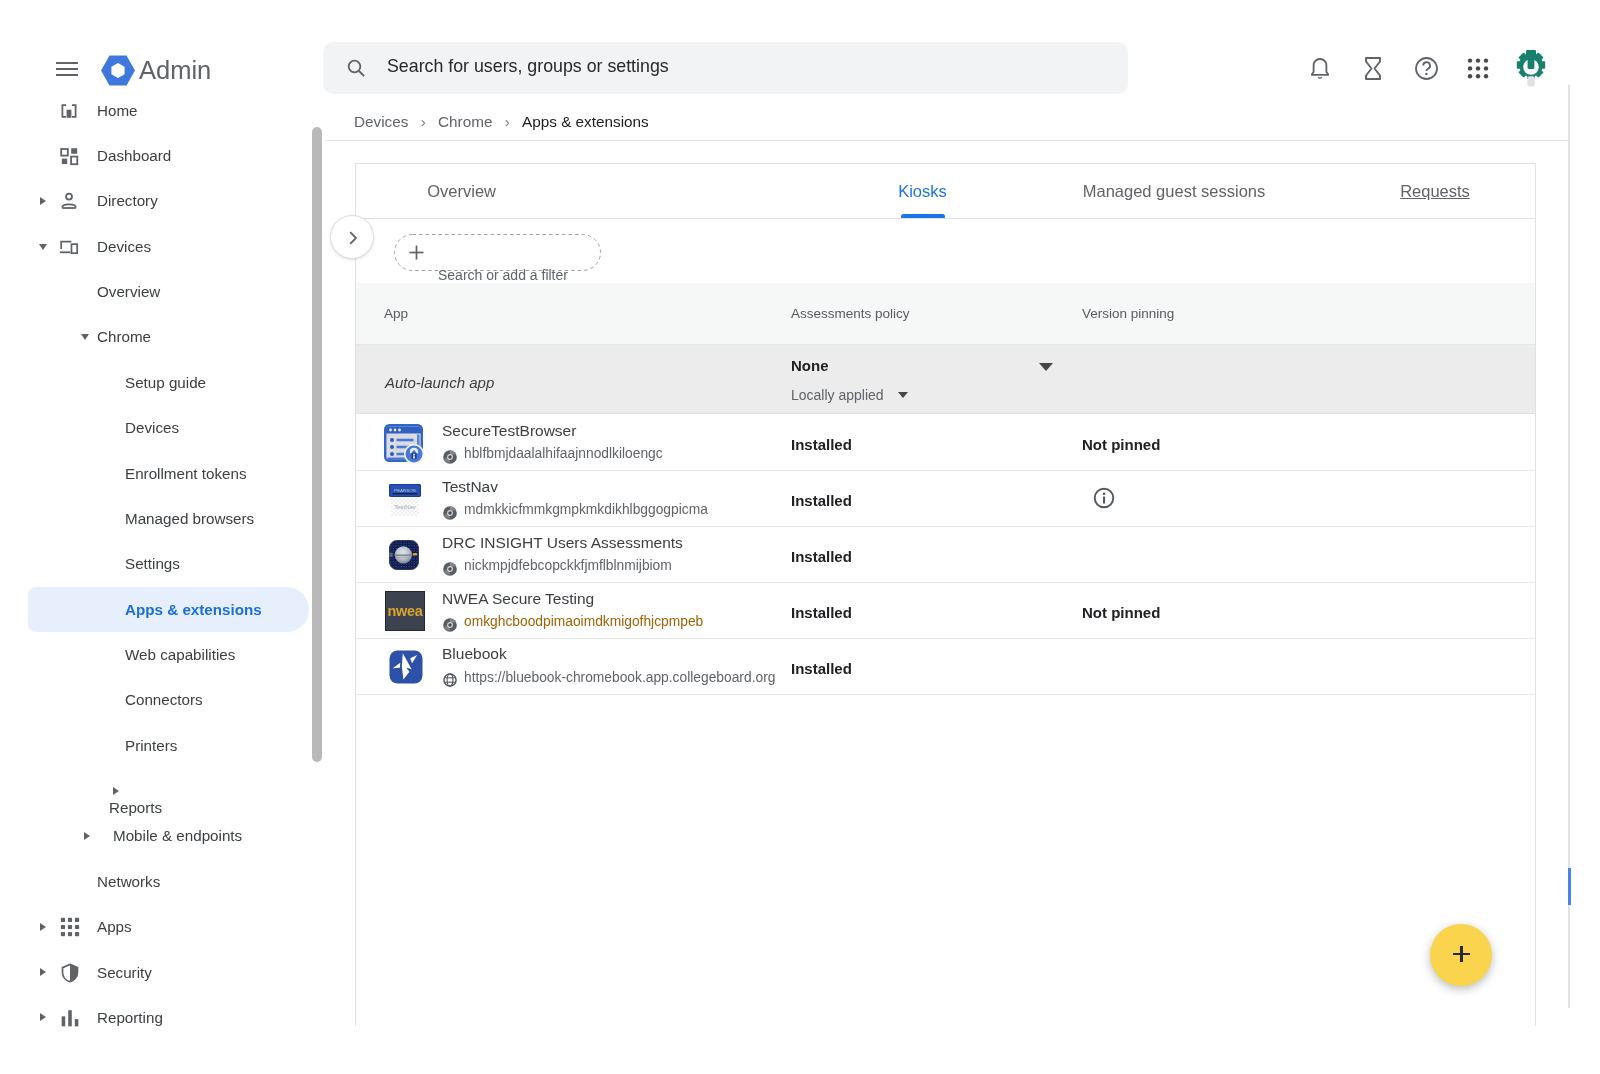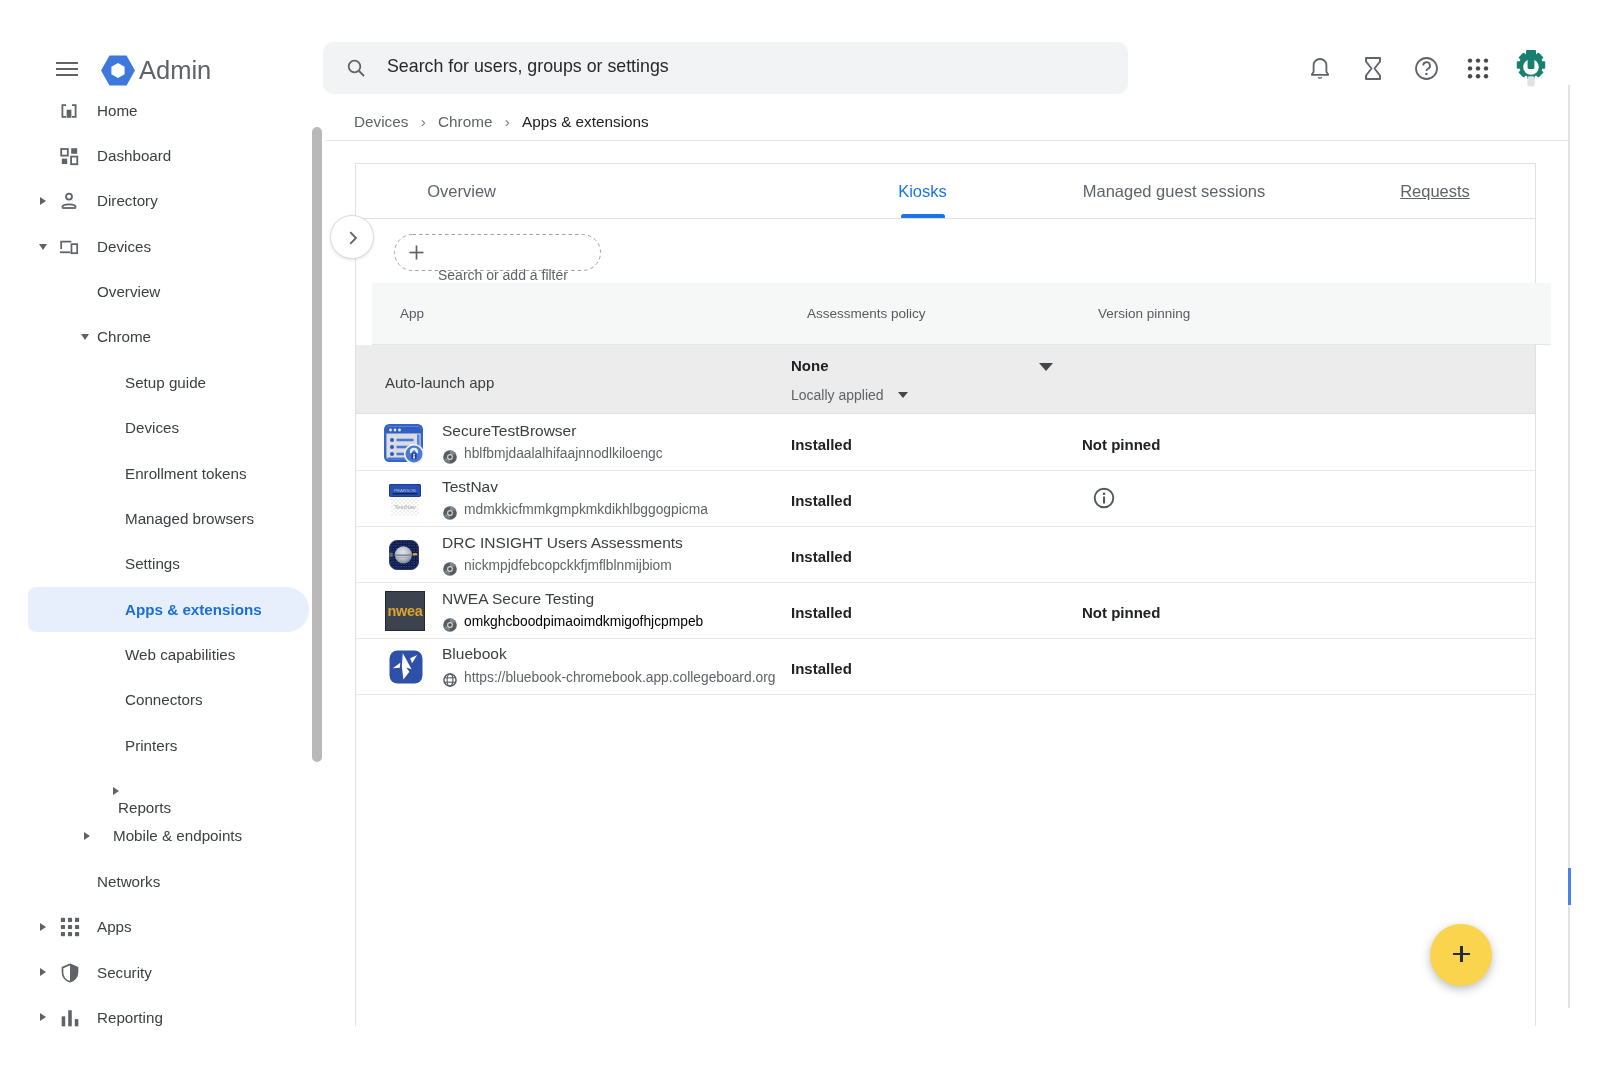--- a/index.html
+++ b/index.html
@@ -159,21 +159,21 @@
       <div class="nav-text" style="left:125px;">Web capabilities</div>
     </div>
 <div class="nav-item" style="top:677.3px;">
       <div class="nav-text" style="left:125px;">Connectors</div>
     </div>
 <div class="nav-item" style="top:722.7px;">
       <div class="nav-text" style="left:125px;">Printers</div>
     </div>
 <div class="nav-item" style="top:768.1px;">
       <div class="arr-r" style="left:113px;"></div>
-      <div class="nav-text" style="left:118px;margin-top:16px;">Reports</div>
+      <div class="nav-text" style="left:109px;margin-top:16px;">Reports</div>
     </div>
 <div class="nav-item" style="top:813.4px;">
       <div class="arr-r" style="left:84px;"></div>
       <div class="nav-text" style="left:113px;">Mobile &amp; endpoints</div>
     </div>
 <div class="nav-item" style="top:858.8px;">
       <div class="nav-text" style="left:97px;">Networks</div>
     </div>
 <div class="nav-item" style="top:904.2px;">
       <div class="arr-r" style="left:40px;"></div>
@@ -226,27 +226,27 @@
 <div class="abs" style="left:38px; top:70px; width:207px; height:37px;">
 <svg class="abs" style="left:0; top:0;" width="207" height="37" viewBox="0 0 207 37">
         <rect x="0.5" y="0.5" width="206" height="36" rx="18" fill="none" stroke="#9aa0a6" stroke-width="1" stroke-dasharray="3.5 3"></rect>
       </svg>
 <svg class="abs" style="left:15px; top:10.5px;" width="15" height="15" viewBox="0 0 15 15">
 <line x1="7.5" y1="0.5" x2="7.5" y2="14.5" stroke="#5f6368" stroke-width="1.7"></line>
 <line x1="0.5" y1="7.5" x2="14.5" y2="7.5" stroke="#5f6368" stroke-width="1.7"></line>
       </svg>
 <div class="abs" style="left:44px; top:9px; font-size:14px; color:#5f6368;margin-top:24px;">Search or add a filter</div>
 </div>
-<div class="abs" style="left:16px; top:119px; width:100%; height:62px; background:#f6f7f7; border-bottom:1px solid #e6e6e6;">
+<div class="abs" style="left:0; top:119px; width:100%; height:62px; background:#f6f7f7; border-bottom:1px solid #e6e6e6;">
 <div class="abs" style="left:28px; top:23px; font-size:13.5px; color:#565b61;">App</div>
 <div class="abs" style="left:435px; top:23px; font-size:13.5px; color:#565b61;">Assessments policy</div>
 <div class="abs" style="left:726px; top:23px; font-size:13.5px; color:#565b61;">Version pinning</div>
 </div>
 <div class="abs" style="left:0; top:181px; width:100%; height:69px; background:#ececec; border-bottom:1px solid #e0e0e0;">
-<div class="abs" style="left:29px; top:29px; font-size:15px; color:#3c4043;">Auto-launch app</div>
+<div class="abs" style="left:29px; top:29px; font-size:15px; font-style:italic; color:#3c4043;">Auto-launch app</div>
 <div class="abs" style="left:435px; top:12px; font-size:15px; font-weight:bold; color:#202124;">None</div>
 <div class="abs" style="left:683px; top:18px; width:0; height:0; border-top:8px solid #44474a; border-left:7px solid transparent; border-right:7px solid transparent;"></div>
 <div class="abs" style="left:435px; top:42px; font-size:14px; color:#5f6368;">Locally applied</div>
 <div class="abs" style="left:542px; top:47px; width:0; height:0; border-top:6.5px solid #44474a; border-left:5.5px solid transparent; border-right:5.5px solid transparent;"></div>
 </div>
 <svg class="abs" style="left:28px; top:260px;" width="40" height="40" viewBox="0 0 40 40">
 <rect x="1.2" y="1.2" width="36.6" height="35.6" rx="4" fill="#d9dde3" stroke="#3465c5" stroke-width="2.4"></rect>
 <path d="M5 2.4 h29 a3 3 0 0 1 3 3 v4.2 H2 V5.4 a3 3 0 0 1 3-3 z" fill="#3160c2"></path>
 <circle cx="6.5" cy="6" r="1.4" fill="#e8ecf2"></circle>
       <circle cx="11" cy="6" r="1.4" fill="#e8ecf2"></circle>
@@ -339,21 +339,21 @@
 <text x="20" y="25" font-size="14.5" font-weight="bold" fill="#dda42d" text-anchor="middle" letter-spacing="-0.3" font-family="Liberation Sans">nwea</text>
 </svg>
 <svg class="abs" style="left:87px; top:453.8px;" width="14" height="14" viewBox="0 0 14 14">
 <circle cx="7" cy="7" r="6.8" fill="#585d62"></circle>
 <path d="M7 0.8 a6.2 6.2 0 0 1 5.6 3.6 l-5.6 0 z" fill="#838a90"></path>
 <path d="M1 9.5 l4.5 -2.8 l1.6 5.9 a6.2 6.2 0 0 1 -6.1 -3.1 z" fill="#9b9fa5" opacity="0.55"></path>
 <circle cx="7" cy="7" r="2.9" fill="#d3d6da"></circle>
 <circle cx="7" cy="7" r="1.8" fill="#4b5055"></circle>
 </svg>
 <div class="abs" style="left:86px; top:425.5px; font-size:15.5px; color:#3c4043;">NWEA Secure Testing</div>
-<div class="abs" style="left:108px; top:450.3px; font-size:13.8px; color:#000000;">omkghcboodpimaoimdkmigofhjcpmpeb</div>
+<div class="abs" style="left:108px; top:450.3px; font-size:13.8px; color:#a16207;">omkghcboodpimaoimdkmigofhjcpmpeb</div>
 <div class="abs" style="left:435px; top:440px; font-size:15px; font-weight:bold; color:#202124;">Installed</div>
 <div class="abs" style="left:726px; top:440px; font-size:15px; font-weight:bold; color:#202124;">Not pinned</div>
 <div class="rowline" style="top:473.5px; background:#e8e8e8;"></div>
 <svg class="abs" style="left:33px; top:486px;" width="34" height="34" viewBox="0 0 34 34">
 <rect x="0.5" y="0.5" width="33" height="33" rx="8" fill="#2d50a8"></rect>
 <path d="M13.8 3.2 L22.6 19.3 L17.2 17.4 L20.4 21.8 L14.4 29.6 L12.8 16.2 Z" fill="#fff"></path>
 <path d="M21.2 8.3 L28.2 5.1 L23 13.2 Z" fill="#fff"></path>
 <path d="M3.8 18.2 L11.3 12.8 L10.8 17.8 Z" fill="#fff"></path>
 </svg>
 <svg class="abs" style="left:87px; top:509.3px;" width="14" height="14" viewBox="0 0 14 14">

